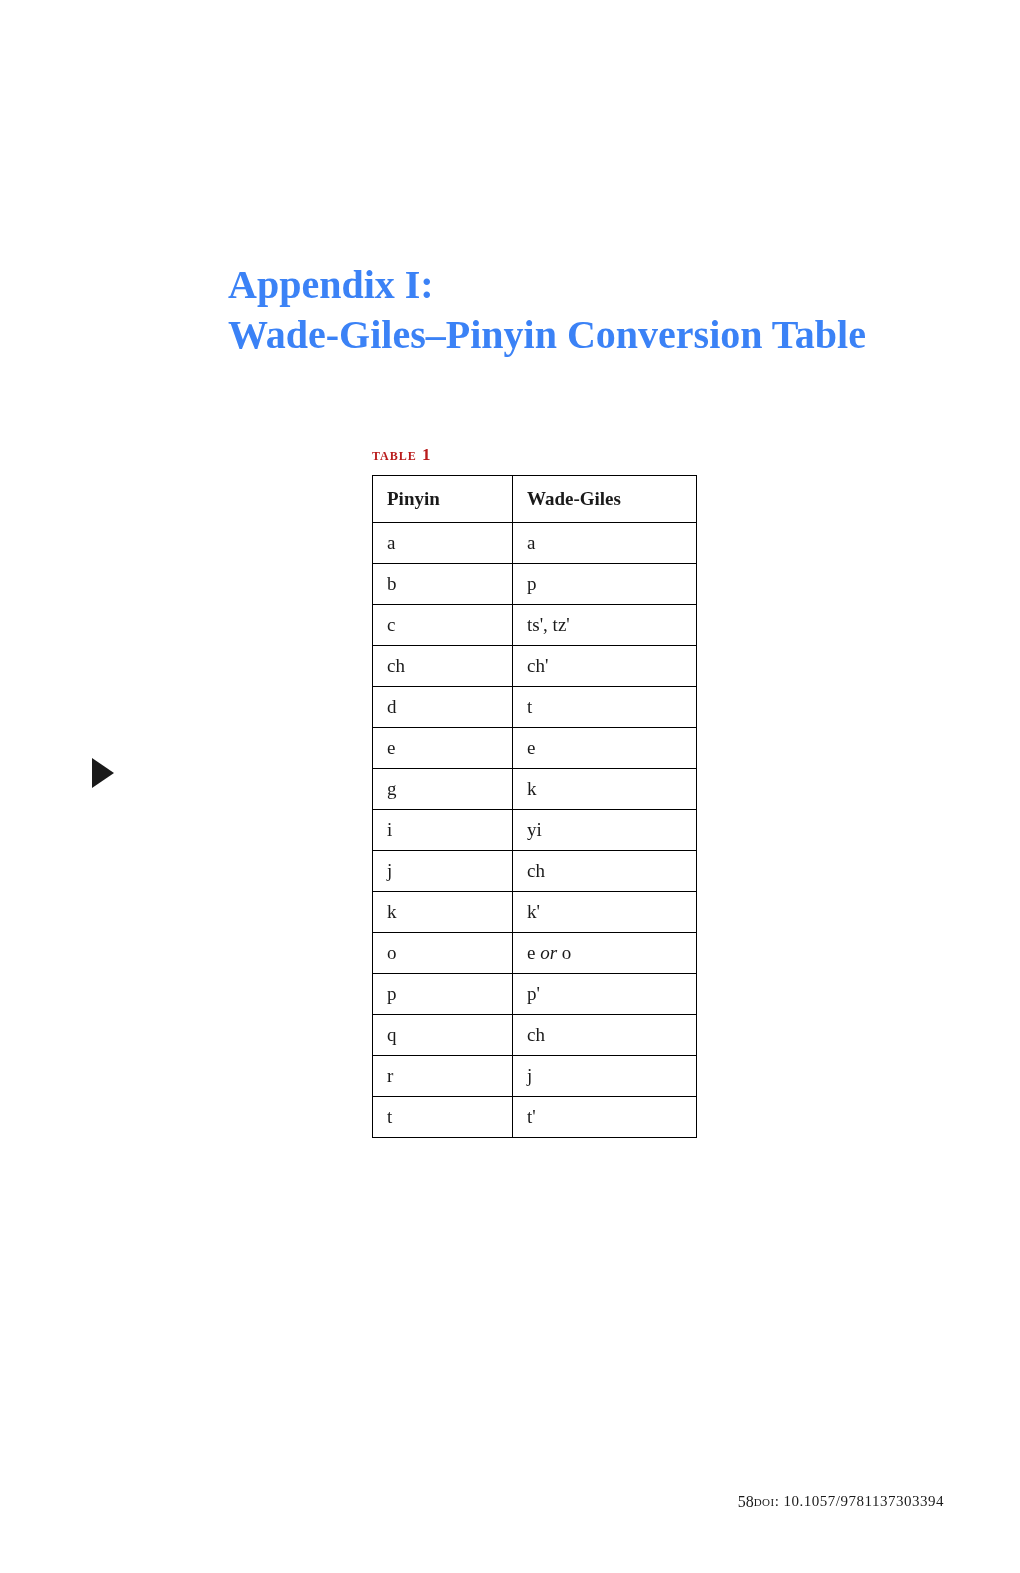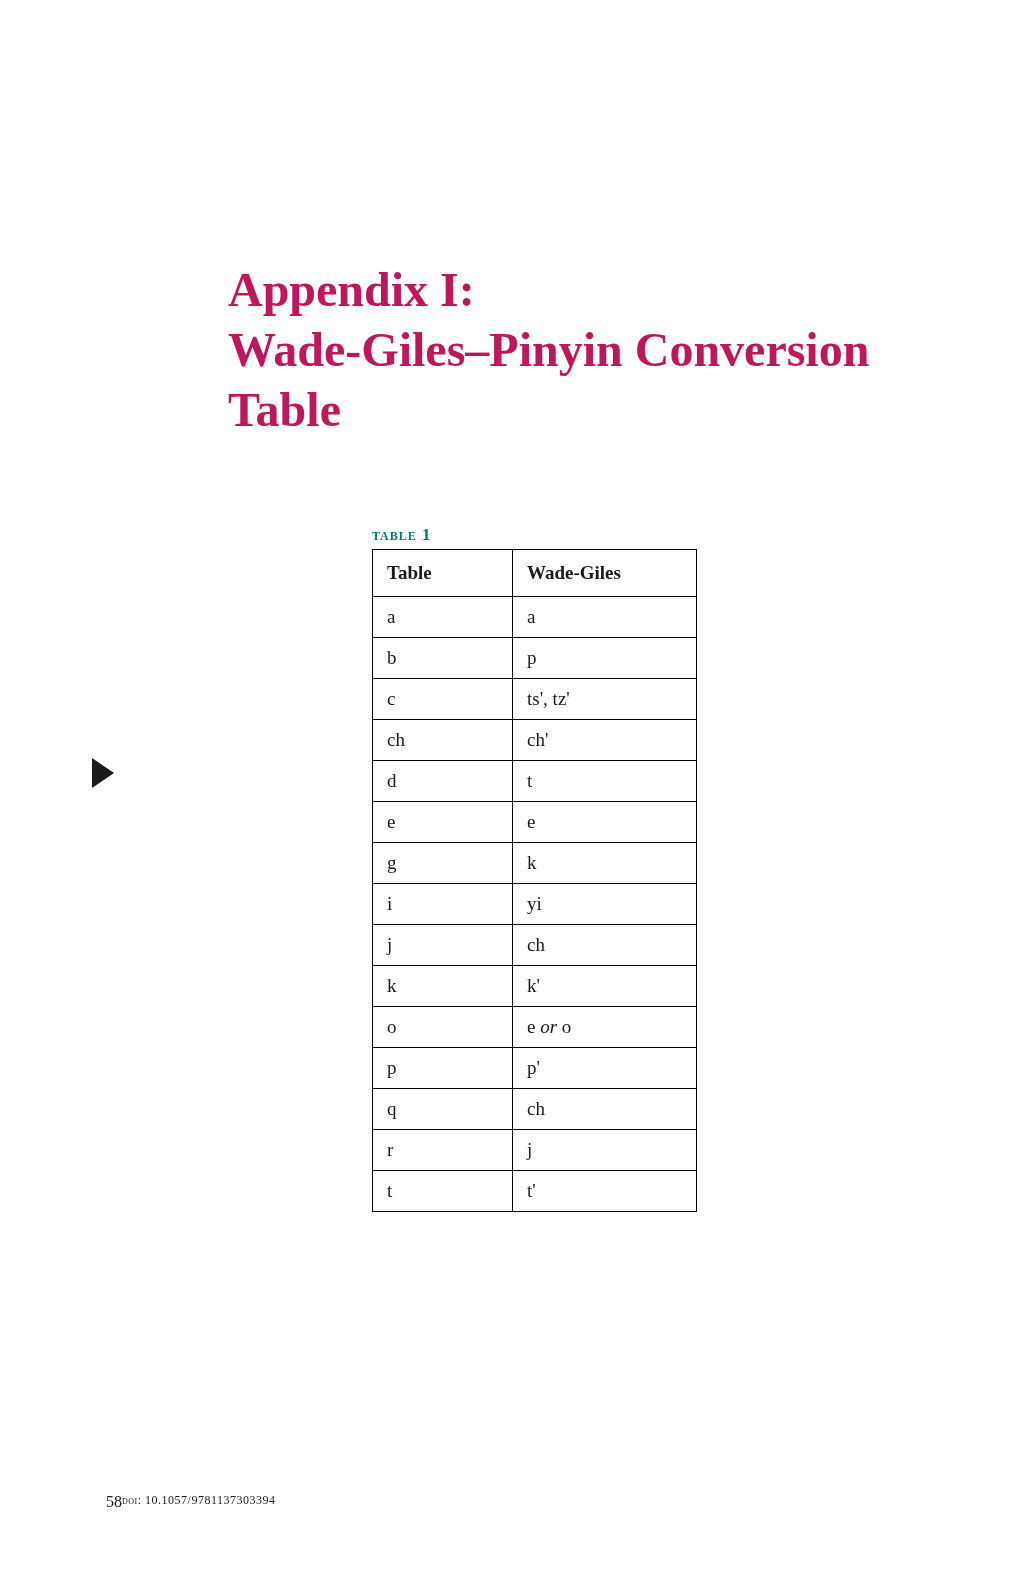--- a/index.html
+++ b/index.html
@@ -12,36 +12,36 @@
       height: 1573px;
       background: #ffffff;
       font-family: Georgia, 'Times New Roman', serif;
       position: relative;
       color: #1a1a1a;
     }
     .content {
       padding: 260px 100px 0 228px;
     }
     .page-title {
-      font-size: 48px;
+      font-size: 40px;
       font-weight: bold;
       line-height: 1.25;
       margin-bottom: 85px;
-      color: #be185d;
+      color: #3b82f6;
     }
     .table-wrapper {
       margin-left: 144px;
     }
     .table-caption {
       font-variant: small-caps;
       letter-spacing: 1px;
       font-size: 17px;
       font-weight: bold;
-      margin-bottom: 4px;
-      color: #0f766e;
+      margin-bottom: 10px;
+      color: #b91c1c;
     }
     table {
       border-collapse: collapse;
       width: 325px;
     }
     th, td {
       border: 1px solid #000;
       padding: 9px 14px;
       text-align: left;
       font-size: 19px;
@@ -63,49 +63,49 @@
     .side-arrow svg {
       width: 28px;
       height: 34px;
     }
     .footer {
       position: absolute;
       bottom: 62px;
       left: 0;
       right: 0;
       display: flex;
-      justify-content: flex-start;
-      padding: 0 106px;
+      justify-content: flex-end;
+      padding: 0 76px;
       font-size: 16px;
     }
     .page-number {
       font-family: Georgia, serif;
     }
     .doi {
       font-variant: small-caps;
       letter-spacing: 0.5px;
-      font-size: 12px;
+      font-size: 15px;
     }
     .italic {
       font-style: italic;
       font-weight: normal;
     }
   </style>
 </head>
 <body>
 
 <div class="content">
   <h1 class="page-title">Appendix I:<br>Wade-Giles–Pinyin Conversion Table</h1>
 
   <div class="table-wrapper">
     <div class="table-caption">table 1</div>
     <table>
       <thead>
         <tr>
-          <th>Table</th>
+          <th>Pinyin</th>
           <th>Wade-Giles</th>
         </tr>
       </thead>
       <tbody id="table-body">
       <tr>
             <td>a</td>
             <td>a</td>
           </tr>
           <tr>
             <td>b</td>

